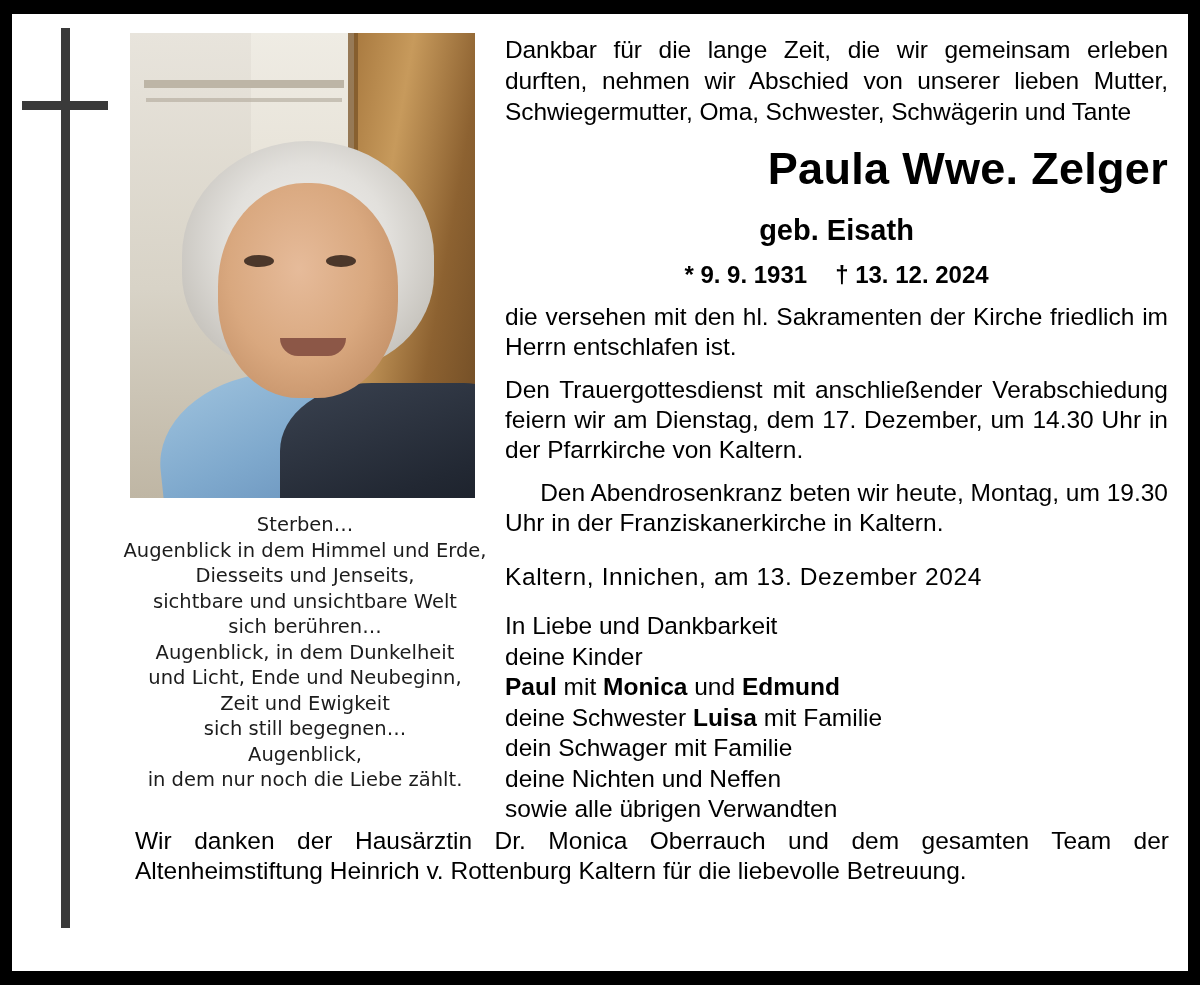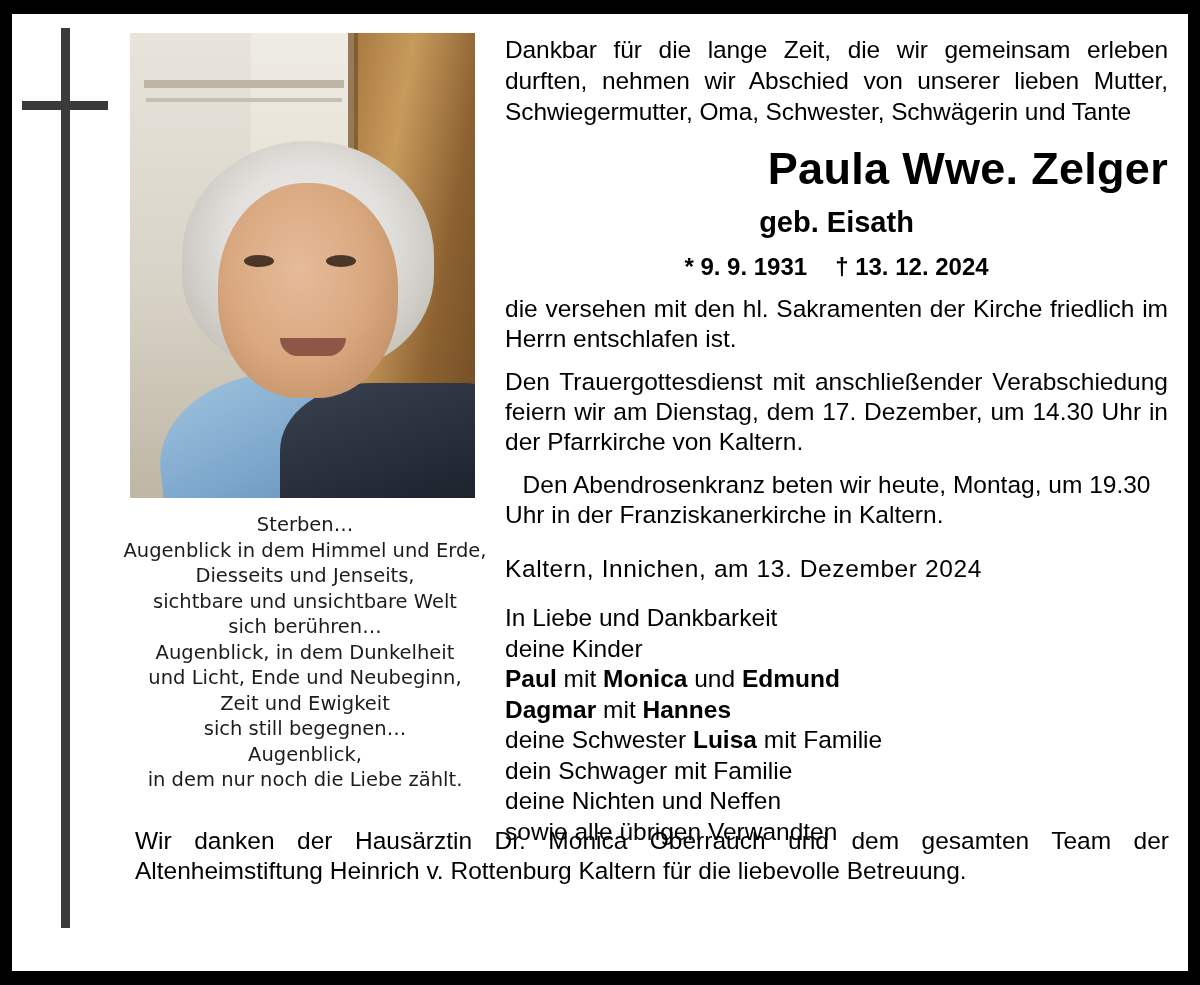--- a/index.html
+++ b/index.html
@@ -176,21 +176,21 @@
     font-size: 45px;
     font-weight: bold;
     letter-spacing: 0.3px;
     margin-top: 17px;
     line-height: 50px;
   }
   .maiden {
     text-align: center;
     font-size: 29px;
     font-weight: bold;
-    margin-top: 11px;
+    margin-top: 19px;
     line-height: 34px;
   }
   .dates {
     text-align: center;
     font-size: 24px;
     font-weight: bold;
     margin-top: 14px;
     line-height: 28px;
   }
   .dates .sep {
@@ -198,21 +198,21 @@
     width: 28px;
   }
   .para {
     font-size: 24.5px;
     line-height: 30px;
     text-align: justify;
     text-align-last: left;
     margin-top: 13px;
   }
   .para.nojust {
-    text-align: center;
+    text-align: right;
   }
   .place {
     font-size: 24.5px;
     line-height: 30px;
     margin-top: 24px;
     letter-spacing: 0.6px;
   }
   .family {
     font-size: 24.5px;
     line-height: 30.5px;
@@ -291,21 +291,20 @@
     </div>
     <div class="para">die versehen mit den hl. Sakramenten der Kirche friedlich im Herrn entschlafen ist.</div>
     <div class="para">Den Trauergottesdienst mit anschließender Verabschiedung feiern wir am Dienstag, dem 17. Dezember, um 14.30 Uhr in der Pfarrkirche von Kaltern.</div>
     <div class="para nojust">Den Abendrosenkranz beten wir heute, Montag, um 19.30 Uhr in der Franziskanerkirche in Kaltern.</div>
     <div class="place">Kaltern, Innichen, am 13. Dezember 2024</div>
 
     <div class="family">
       <div>In Liebe und Dankbarkeit</div>
       <div>deine Kinder</div>
       <div><b>Paul</b><span> mit </span><b>Monica</b><span> und </span><b>Edmund</b></div>
-      <div><b>Dagmar</b><span> mit </span><b>Hannes</b></div>
       <div><span>deine Schwester </span><b>Luisa</b><span> mit Familie</span></div>
       <div>dein Schwager mit Familie</div>
       <div>deine Nichten und Neffen</div>
       <div>sowie alle übrigen Verwandten</div>
     </div>
   </div>
 
   <div class="bottom">
     <div>Wir danken der Hausärztin Dr. Monica Oberrauch und dem gesamten Team der Altenheimstiftung Heinrich v. Rottenburg Kaltern für die liebevolle Betreuung.</div>
   </div>

